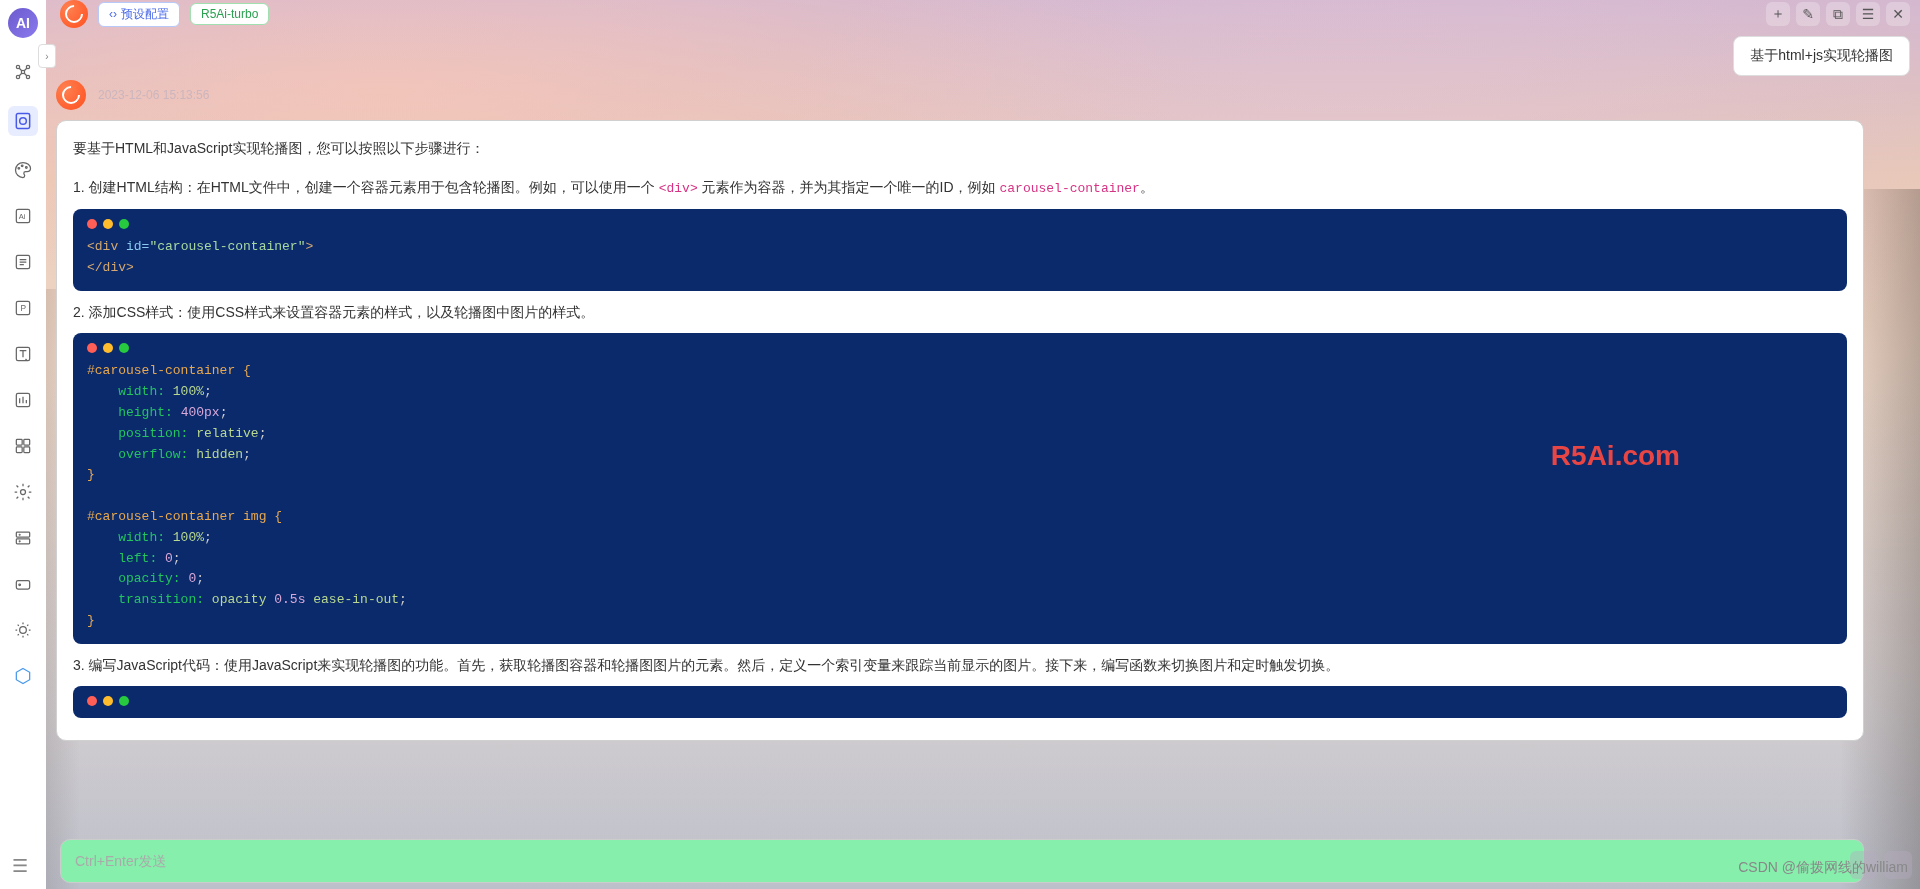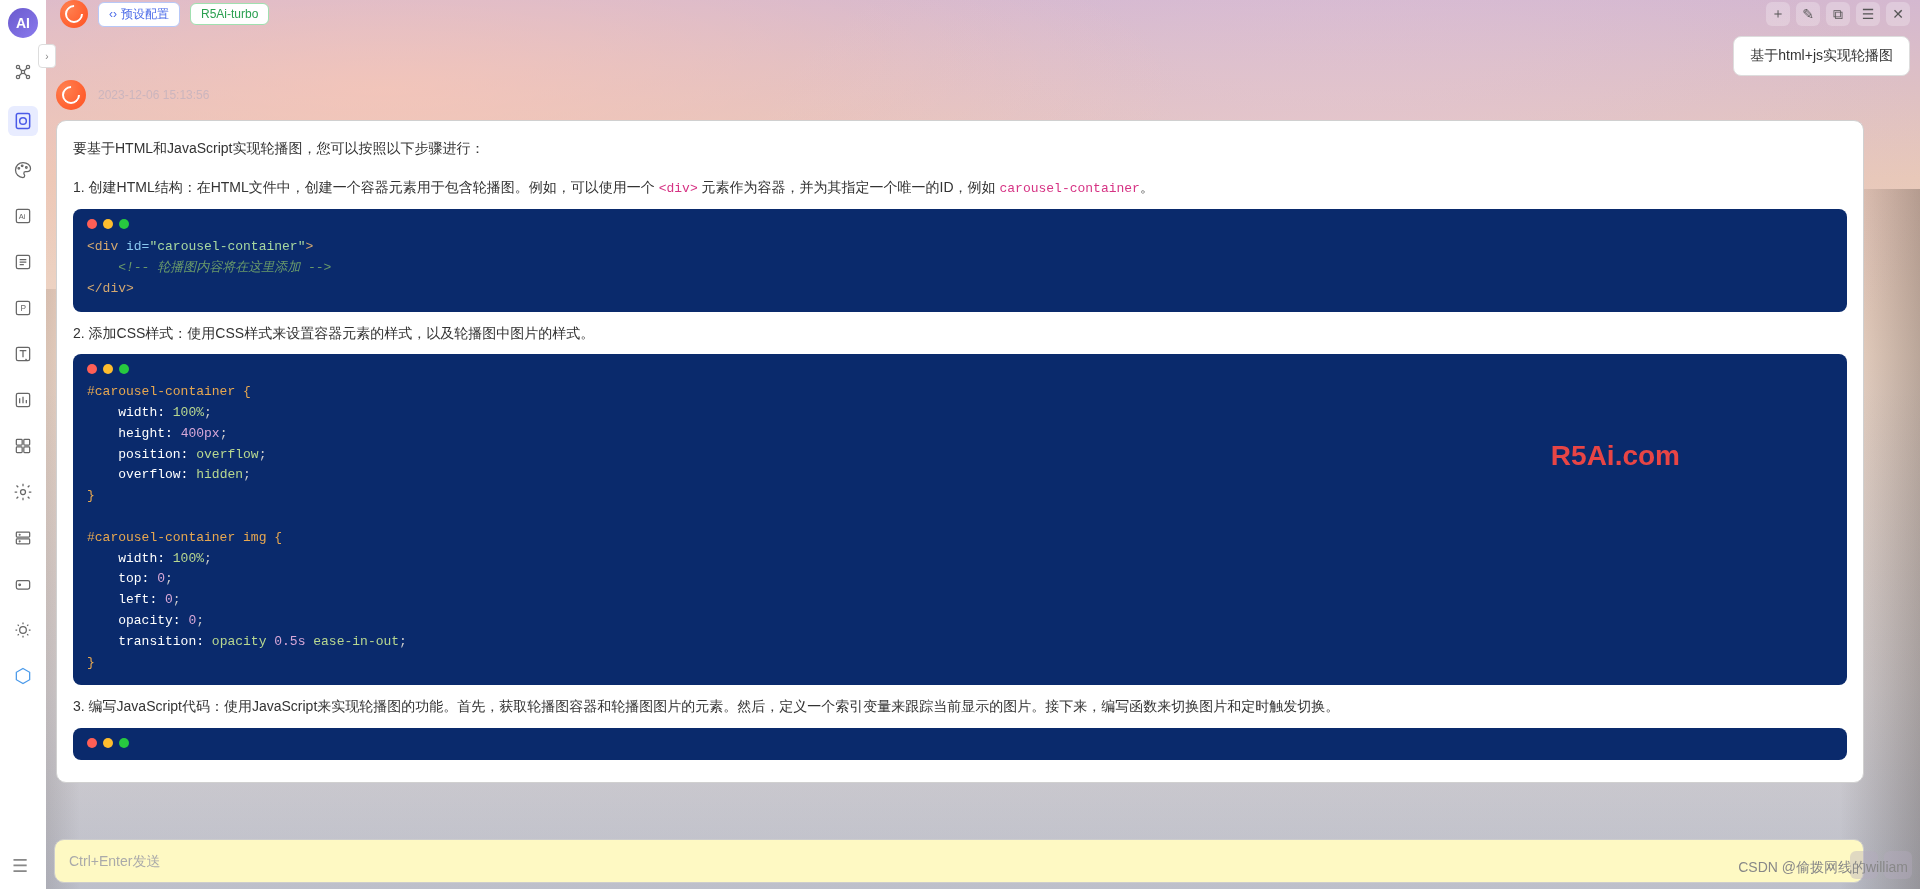--- a/index.html
+++ b/index.html
@@ -237,40 +237,40 @@
 .dot { width: 10px; height: 10px; border-radius: 50%; }
 .dot.r { background: #ff5f56; }
 .dot.y { background: #ffbd2e; }
 .dot.g { background: #27c93f; }
 .code-line { white-space: pre; }
 .tag { color: #d4a870; }
 .attr { color: #8ac8f0; }
 .str { color: #a8d8a0; }
 .comment { color: #6a9a6a; font-style: italic; }
 .sel { color: #e8a850; }
-.prop { color: #ffffff; }
+.prop { color: #22c55e; }
 .val { color: #b8d890; }
 .num { color: #d8a8d8; }
 .watermark {
   position: absolute;
   right: 240px;
   top: 440px;
   font-size: 28px;
   font-weight: bold;
   color: #e84545;
   z-index: 20;
   pointer-events: none;
 }
 .input-bar {
   position: absolute;
-  left: 54px;
+  left: 60px;
   right: 56px;
   bottom: 6px;
   height: 44px;
-  background: #fef9c3;
+  background: #86efac;
   border: 1px solid #ccc;
   border-radius: 10px;
   display: flex;
   align-items: center;
   padding: 0 14px;
 }
 .input-field {
   flex: 1;
   border: none;
   outline: none;
@@ -459,42 +459,40 @@
       <span>1. 创建HTML结构：在HTML文件中，创建一个容器元素用于包含轮播图。例如，可以使用一个 </span><span class="inline-code">&lt;div&gt;</span><span> 元素作为容器，并为其指定一个唯一的ID，例如 </span><span class="inline-code">carousel-container</span><span>。</span>
     </div>
 
     <div class="code-block">
       <div class="mac-dots">
           <div class="dot r"></div>
           <div class="dot y"></div>
           <div class="dot g"></div>
         </div>
       <div class="code-line"><span class="tag">&lt;div</span><span class="attr"> id=</span><span class="str">"carousel-container"</span><span class="tag">&gt;</span></div>
-      <div class="code-line"><span class="comment">    &lt;!-- 轮播图内容将在这里添加 --&gt;</span></div>
       <div class="code-line"><span class="tag">&lt;/div&gt;</span></div>
     </div>
 
     <div class="step">2. 添加CSS样式：使用CSS样式来设置容器元素的样式，以及轮播图中图片的样式。</div>
 
     <div class="code-block">
       <div class="mac-dots">
           <div class="dot r"></div>
           <div class="dot y"></div>
           <div class="dot g"></div>
         </div>
       <div class="code-line"><span class="sel">#carousel-container {</span></div>
       <div class="code-line"><span class="prop">    width:</span><span class="val"> 100%</span><span style="color:#ccc">;</span></div>
       <div class="code-line"><span class="prop">    height:</span><span class="num"> 400px</span><span style="color:#ccc">;</span></div>
-      <div class="code-line"><span class="prop">    position:</span><span class="val"> overflow</span><span style="color:#ccc">;</span></div>
+      <div class="code-line"><span class="prop">    position:</span><span class="val"> relative</span><span style="color:#ccc">;</span></div>
       <div class="code-line"><span class="prop">    overflow:</span><span class="val"> hidden</span><span style="color:#ccc">;</span></div>
       <div class="code-line"><span class="sel">}</span></div>
       <div class="code-line"><span></span>&nbsp;</div>
       <div class="code-line"><span class="sel">#carousel-container img {</span></div>
       <div class="code-line"><span class="prop">    width:</span><span class="val"> 100%</span><span style="color:#ccc">;</span></div>
-      <div class="code-line"><span class="prop">    top:</span><span class="num"> 0</span><span style="color:#ccc">;</span></div>
       <div class="code-line"><span class="prop">    left:</span><span class="num"> 0</span><span style="color:#ccc">;</span></div>
       <div class="code-line"><span class="prop">    opacity:</span><span class="num"> 0</span><span style="color:#ccc">;</span></div>
       <div class="code-line"><span class="prop">    transition:</span><span class="val"> opacity</span><span class="num"> 0.5s</span><span class="val"> ease-in-out</span><span style="color:#ccc">;</span></div>
       <div class="code-line"><span class="sel">}</span></div>
     </div>
 
     <div class="step">3. 编写JavaScript代码：使用JavaScript来实现轮播图的功能。首先，获取轮播图容器和轮播图图片的元素。然后，定义一个索引变量来跟踪当前显示的图片。接下来，编写函数来切换图片和定时触发切换。</div>
 
     <div class="code-block" style="padding-bottom:4px">
       <div class="mac-dots">

